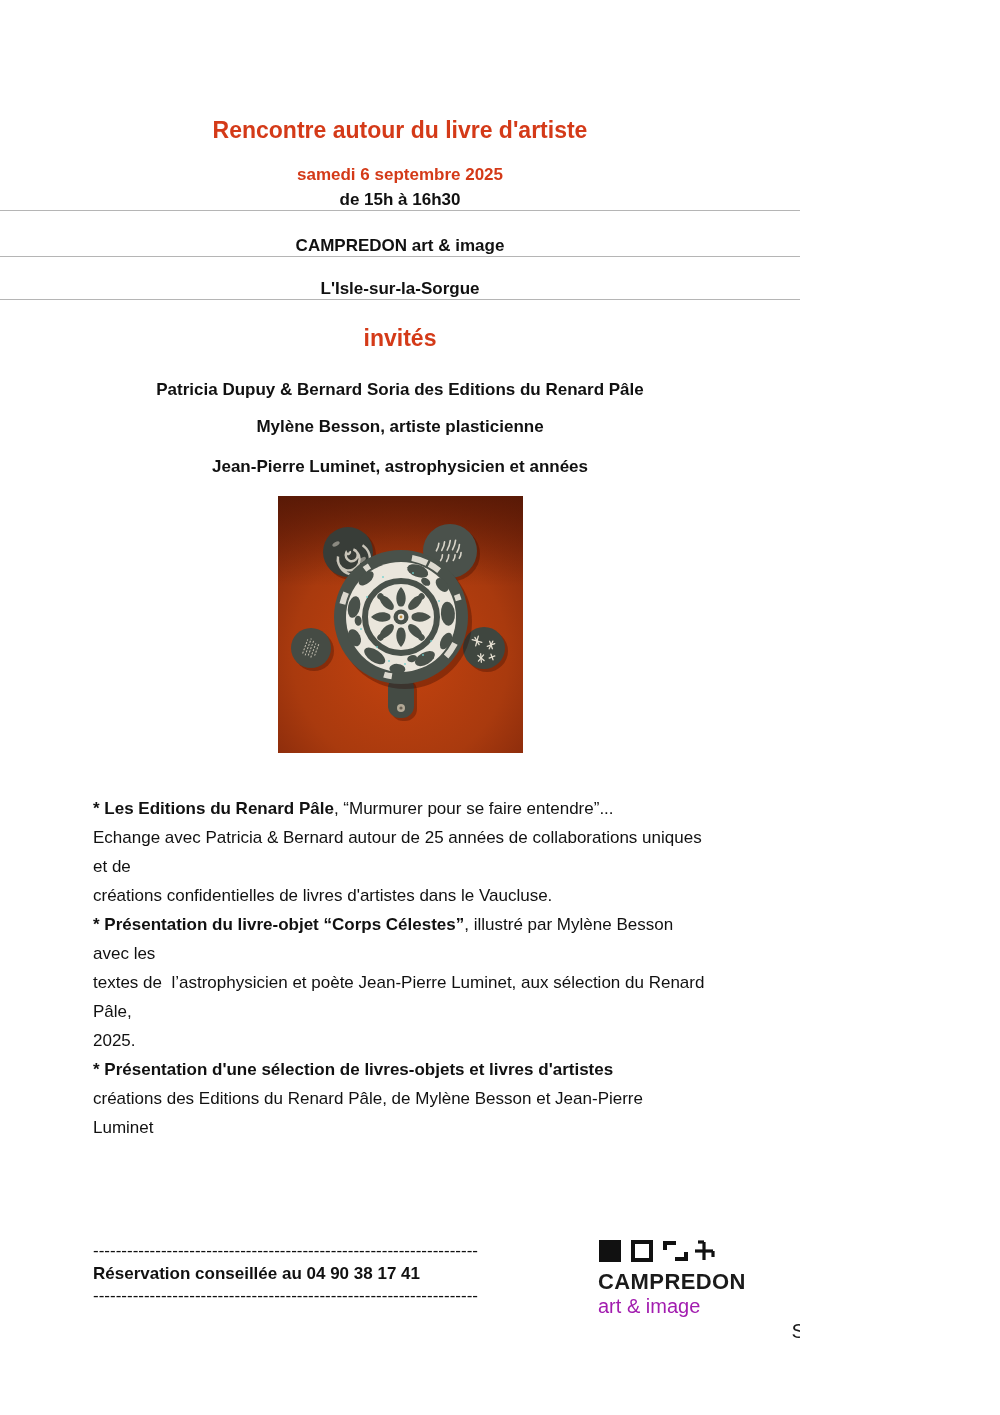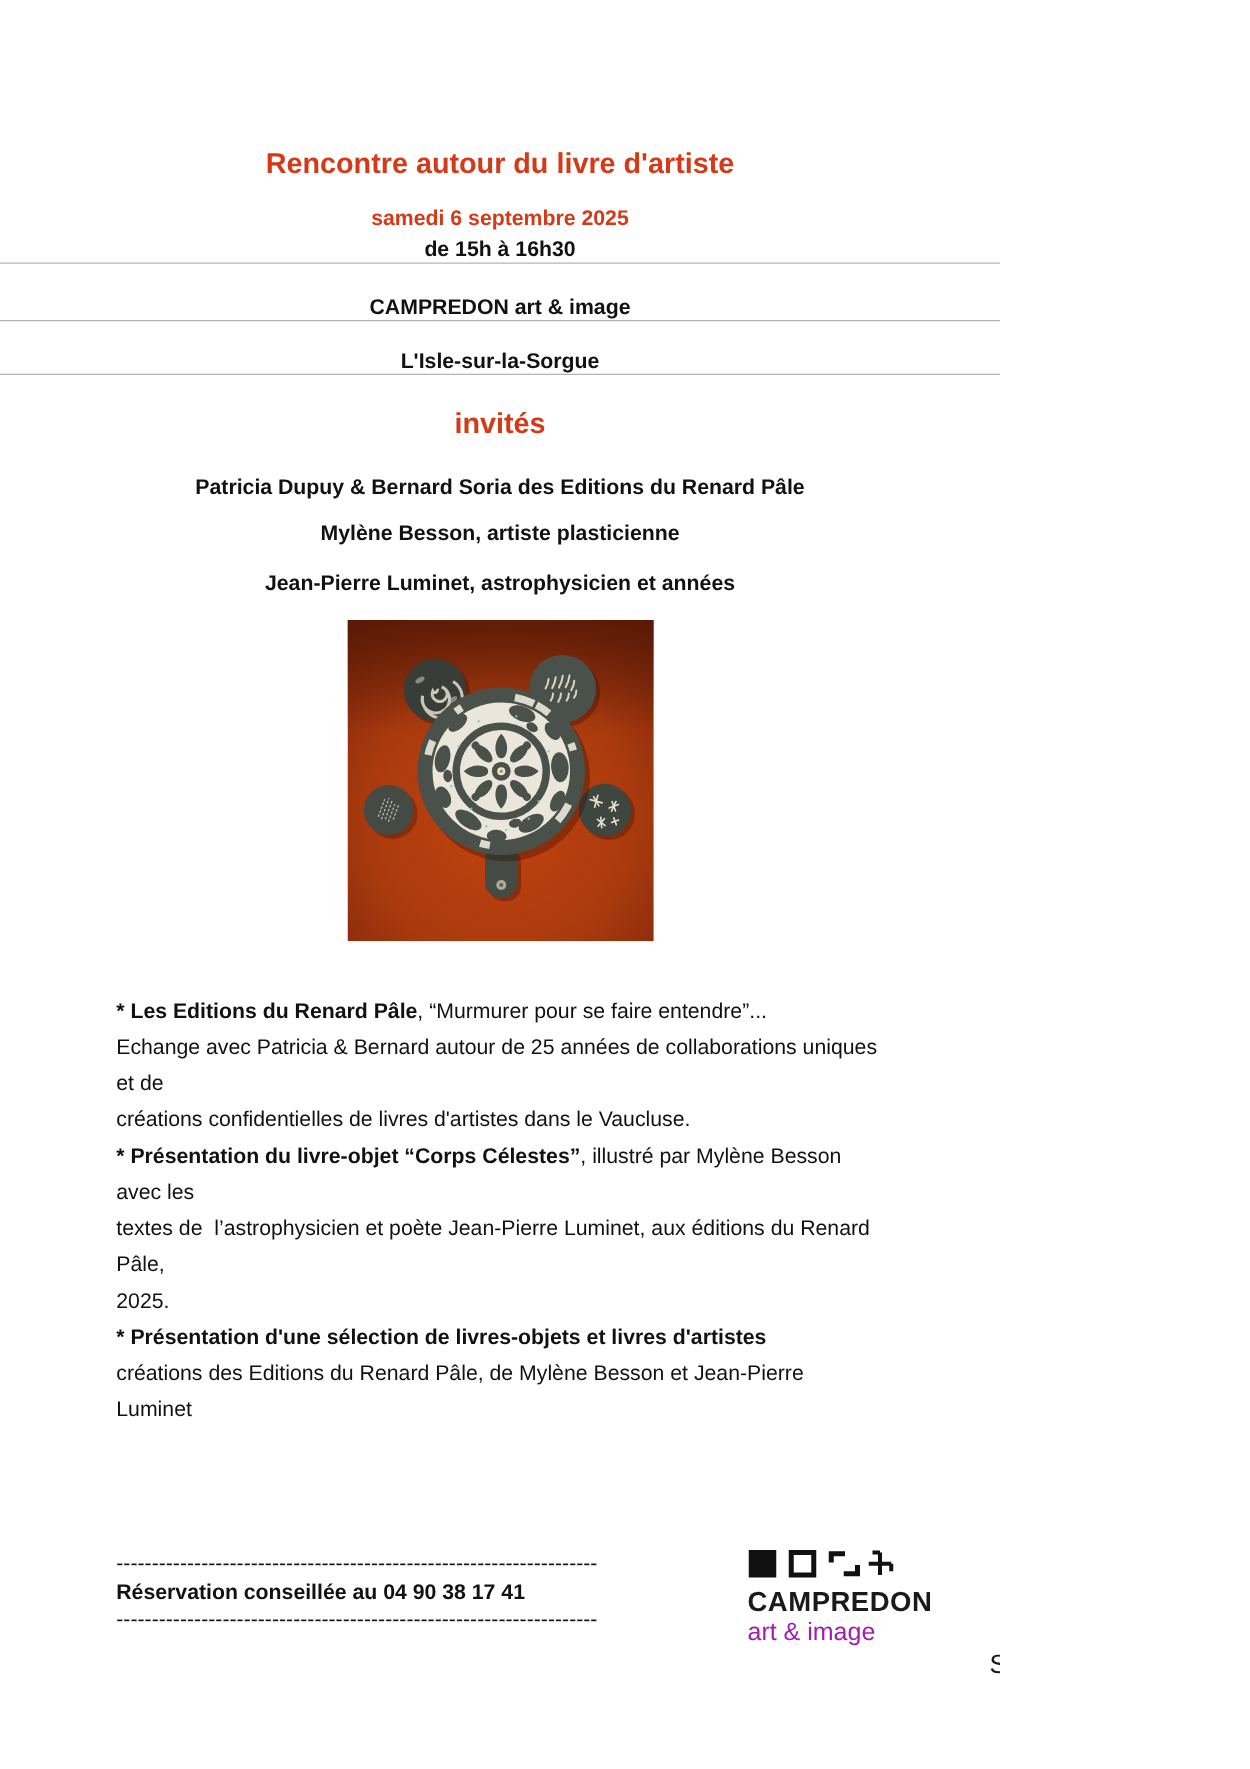--- a/index.html
+++ b/index.html
@@ -259,21 +259,21 @@
 
   <div class="col">
     <p class="prog p1">
         <span class="line"><b>* Les Editions du Renard Pâle</b><span>, “Murmurer pour se faire entendre”...</span></span>
         <span class="line">Echange avec Patricia &amp; Bernard autour de 25 années de collaborations uniques et de</span>
         <span class="line">créations confidentielles de livres d'artistes dans le Vaucluse.</span>
       </p>
 
     <p class="prog p2">
         <span class="line"><b>* Présentation du livre-objet “Corps Célestes”</b><span>, illustré par Mylène Besson avec les</span></span>
-        <span class="line">textes de  l’astrophysicien et poète Jean-Pierre Luminet, aux éditions du Renard Pâle,</span>
+        <span class="line">textes de  l’astrophysicien et poète Jean-Pierre Luminet, aux sélection du Renard Pâle,</span>
         <span class="line">2025.</span>
       </p>
 
     <p class="prog p3">
         <span class="line"><b>* Présentation d'une sélection de livres-objets et livres d'artistes</b></span>
         <span class="line">créations des Editions du Renard Pâle, de Mylène Besson et Jean-Pierre Luminet</span>
       </p>
   </div>
 
   <div class="footer col">

